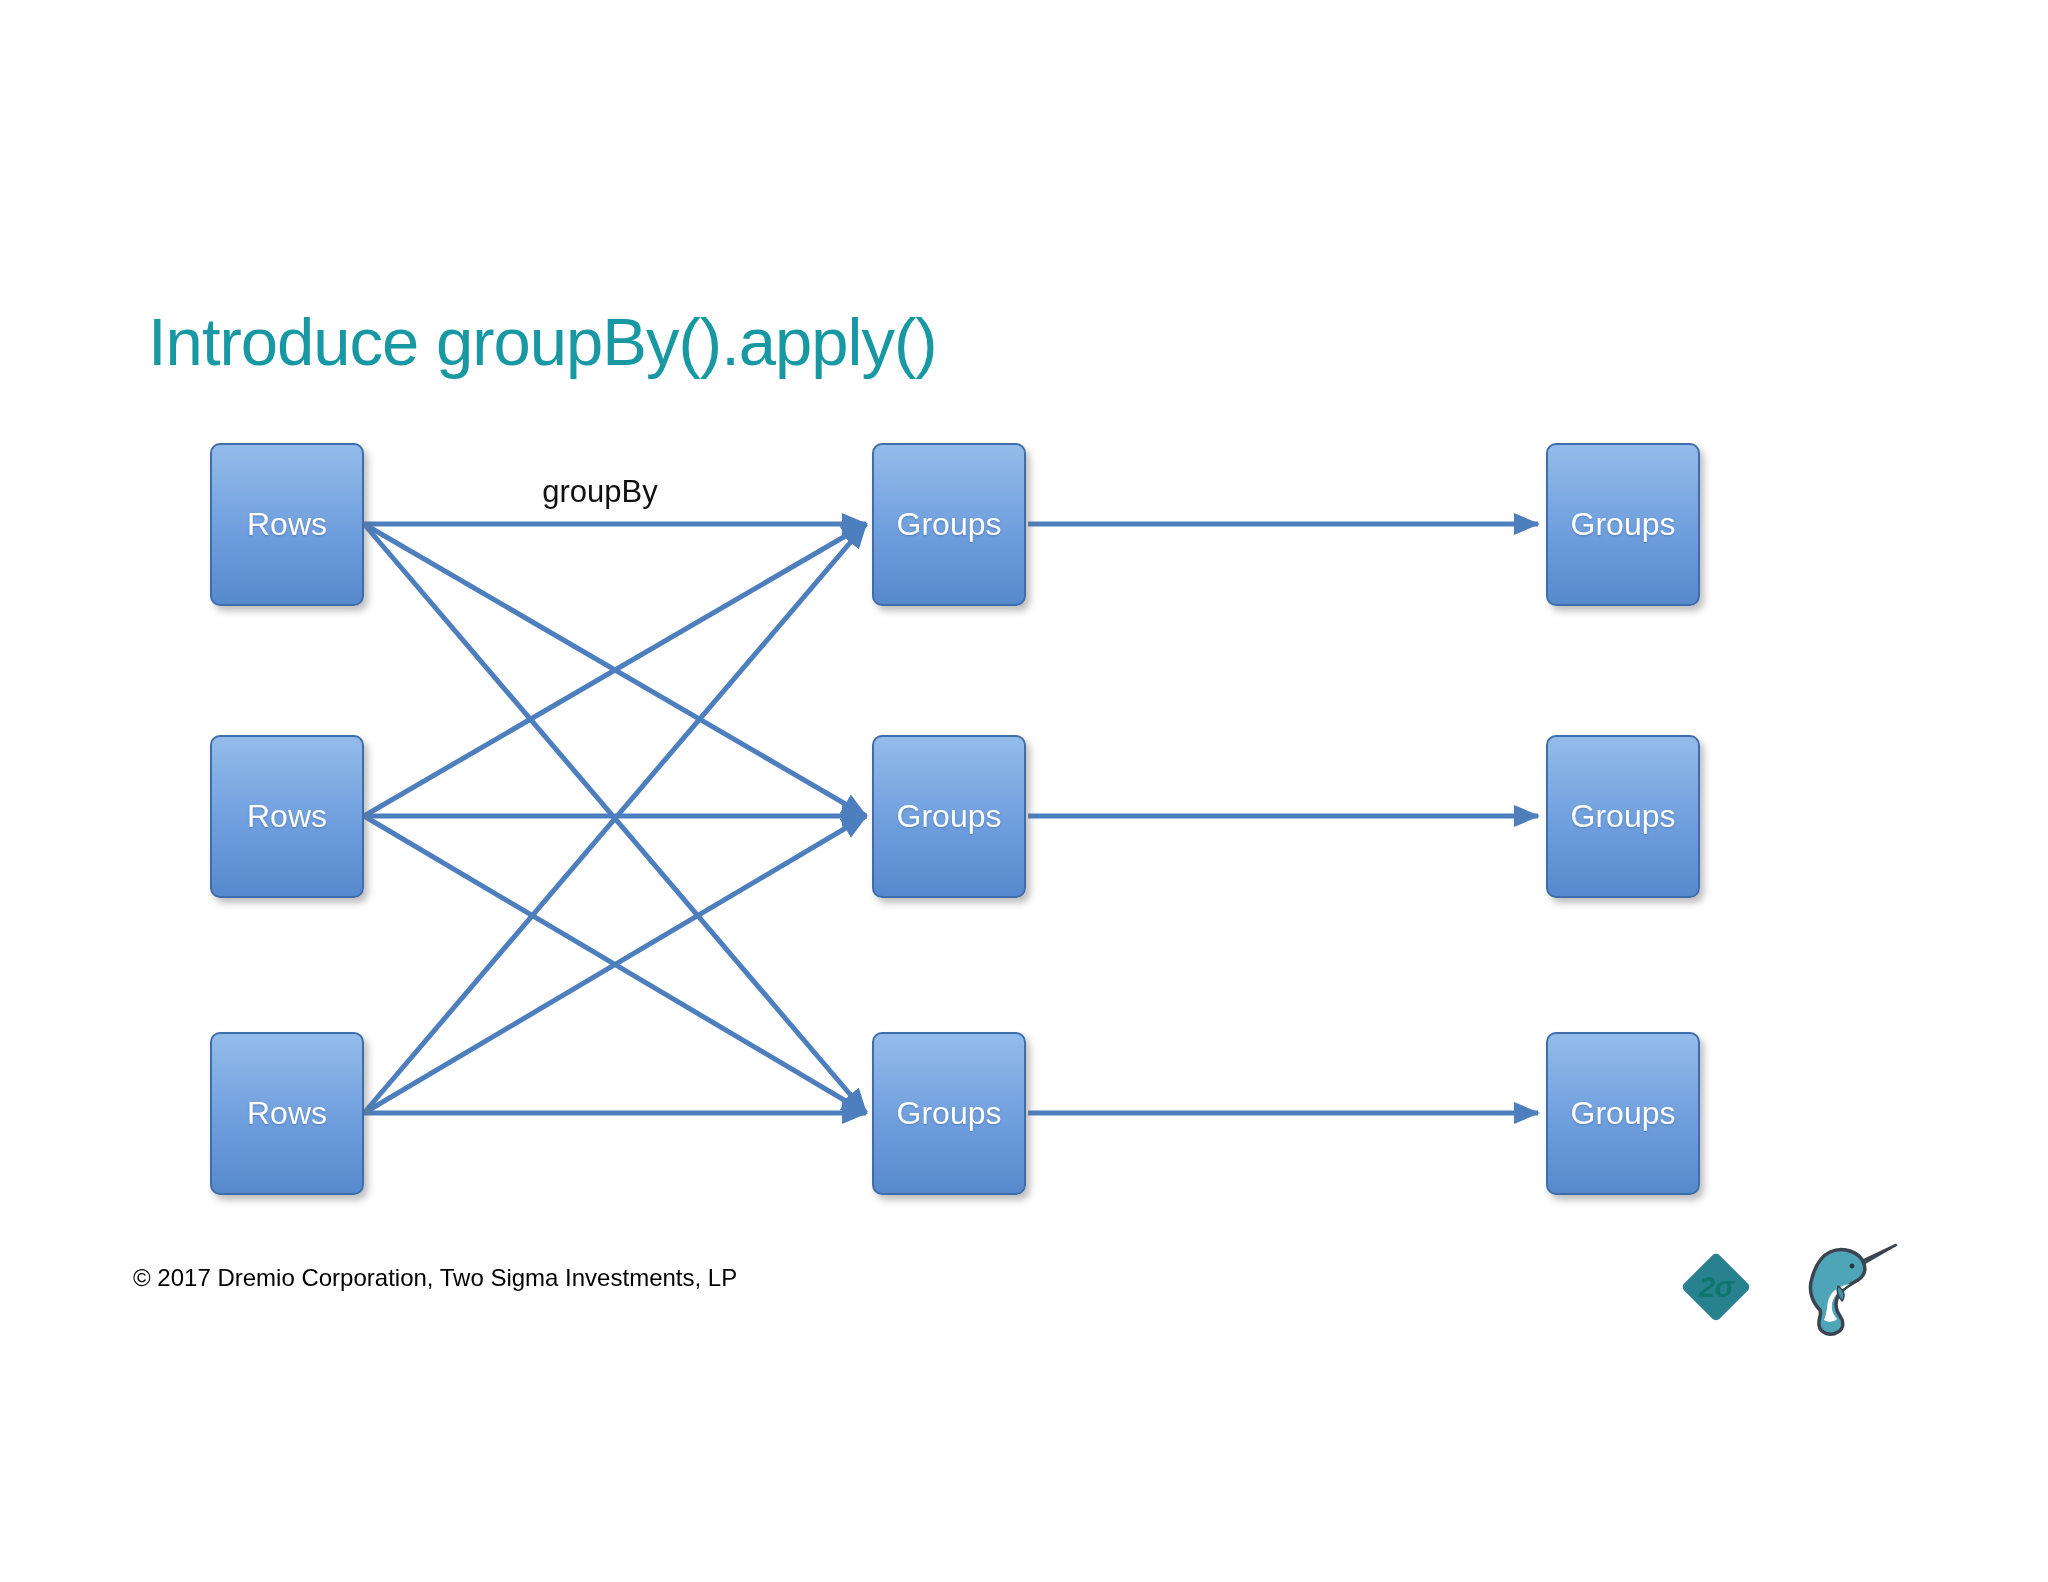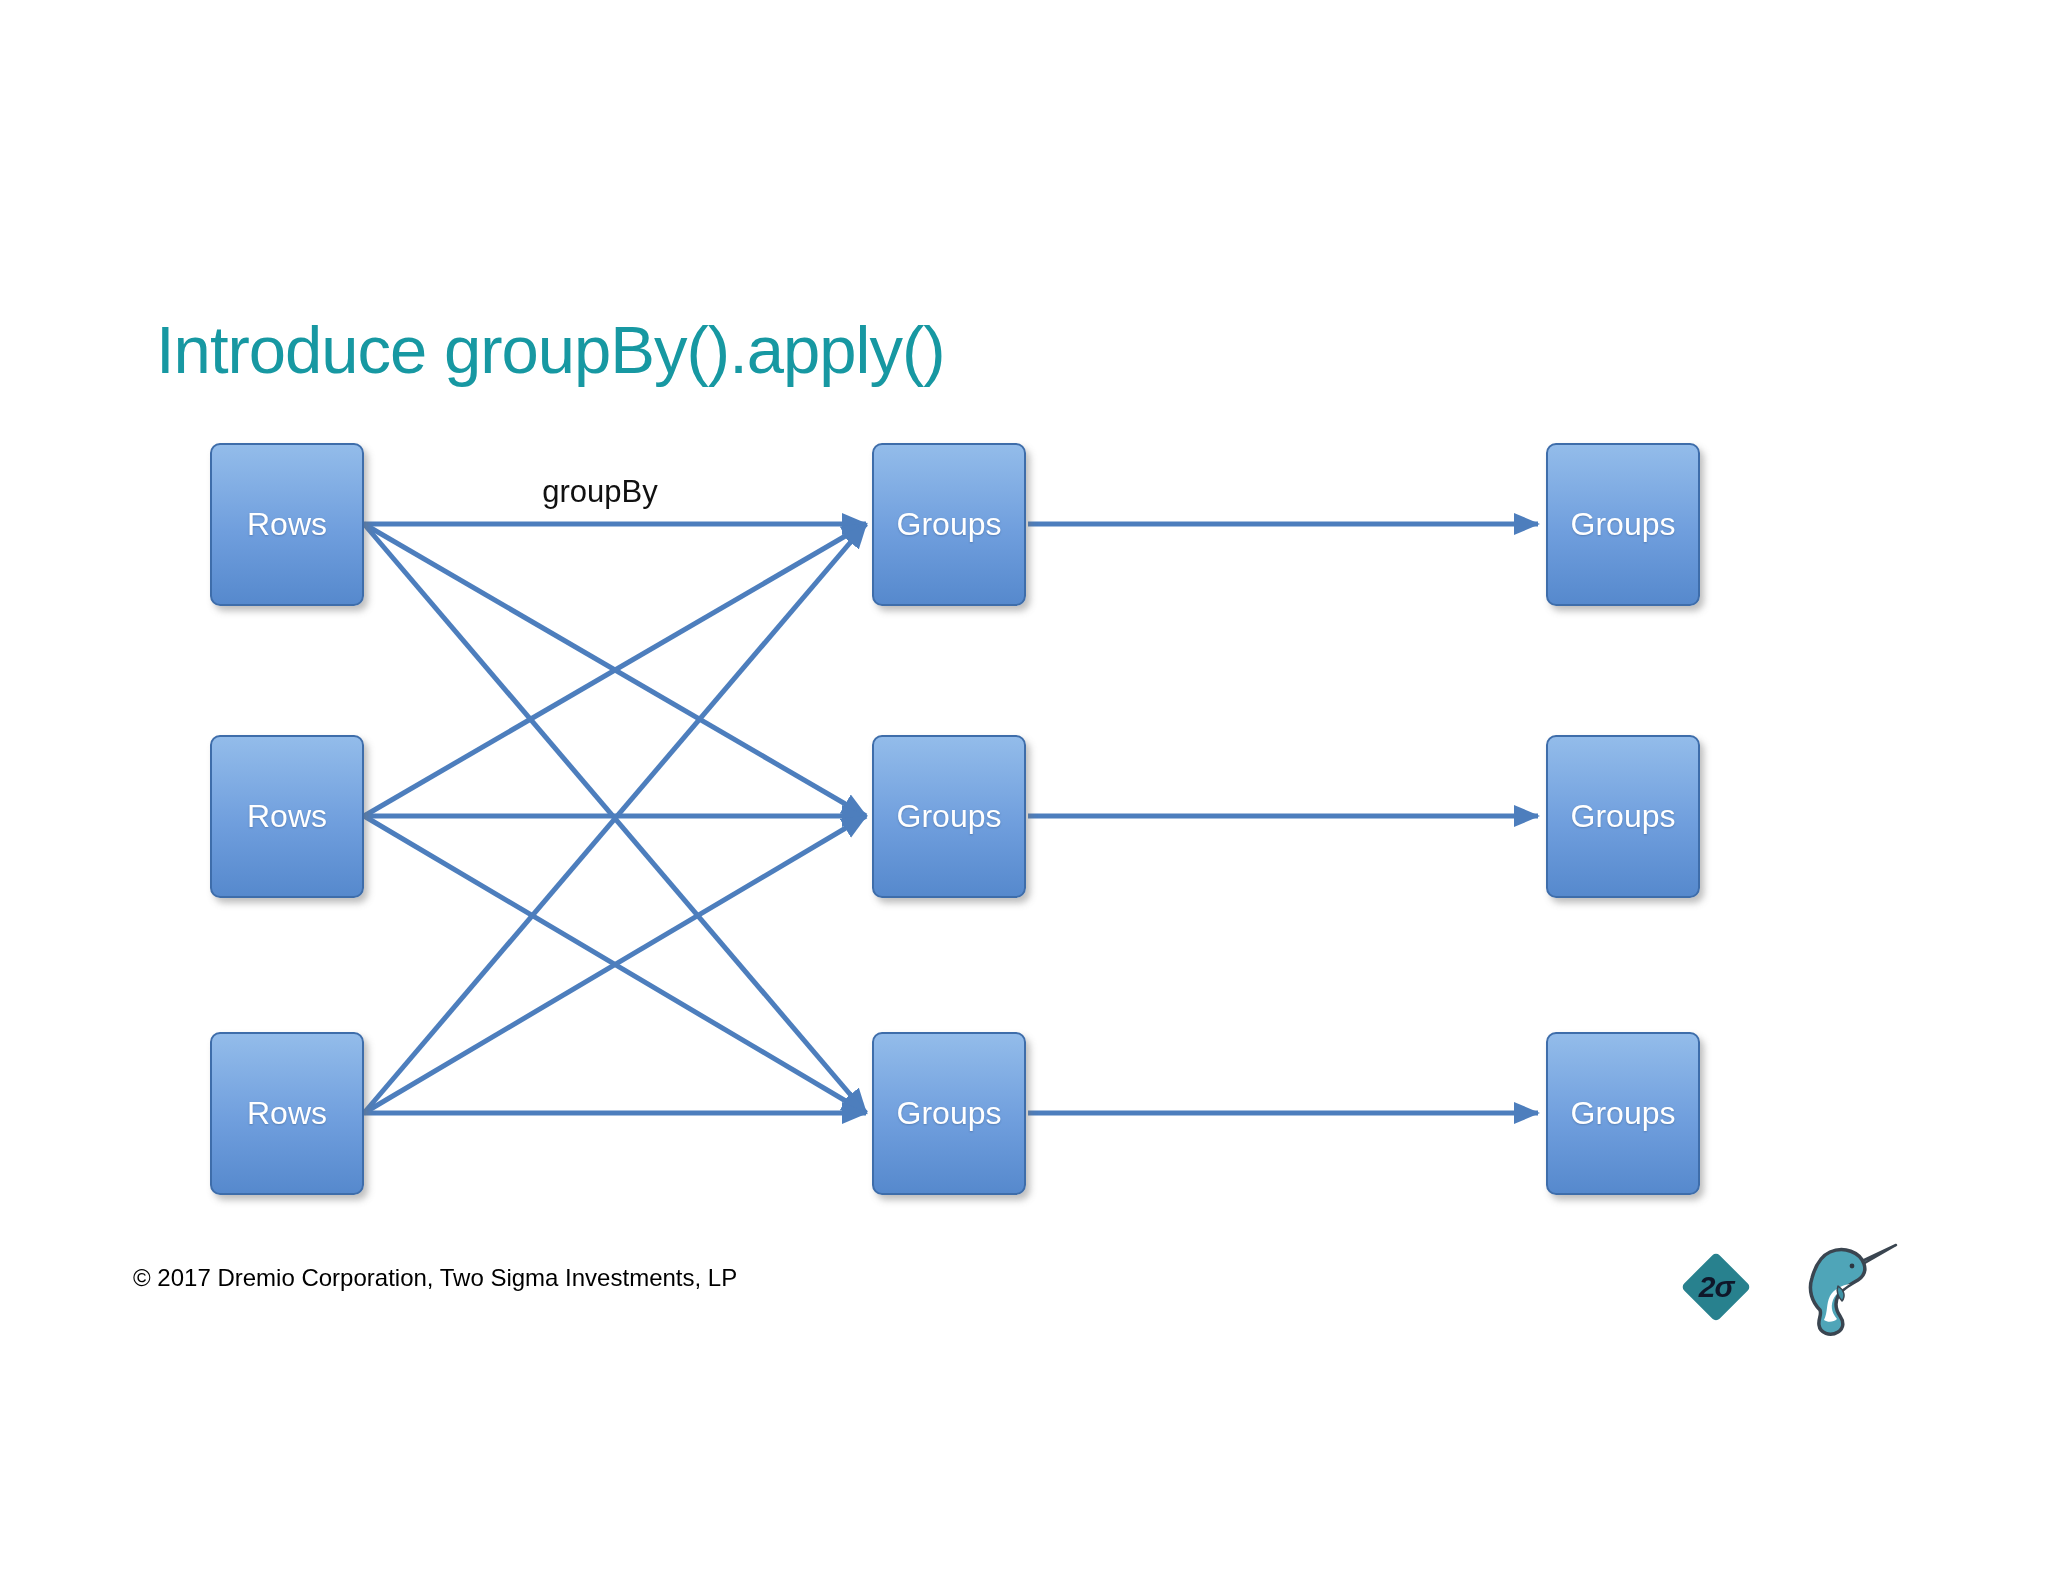--- a/index.html
+++ b/index.html
@@ -12,21 +12,21 @@
     position: relative;
     width: 2048px;
     height: 1582px;
     background: #ffffff;
     overflow: hidden;
   }
   .title {
     position: absolute;
     left: 148px;
     top: 303px;
-    margin: 8px;
+    margin: 0;
     font-size: 67px;
     font-weight: 400;
     letter-spacing: -1px;
     color: #1798a2;
     white-space: nowrap;
   }
   .connectors {
     position: absolute;
     left: 0;
     top: 0;
@@ -99,21 +99,21 @@
     left: 11px;
     top: 11px;
     width: 50px;
     height: 50px;
     background: #28818e;
     border-radius: 5px;
     transform: rotate(45deg);
   }
   .ts-text {
     position: relative;
-    color: #0f172a;
+    color: #0f766e;
     font-size: 30px;
     font-style: italic;
     font-weight: 700;
     letter-spacing: -1px;
   }
   .narwhal {
     position: absolute;
     left: 1786px;
     top: 1238px;
     width: 120px;

